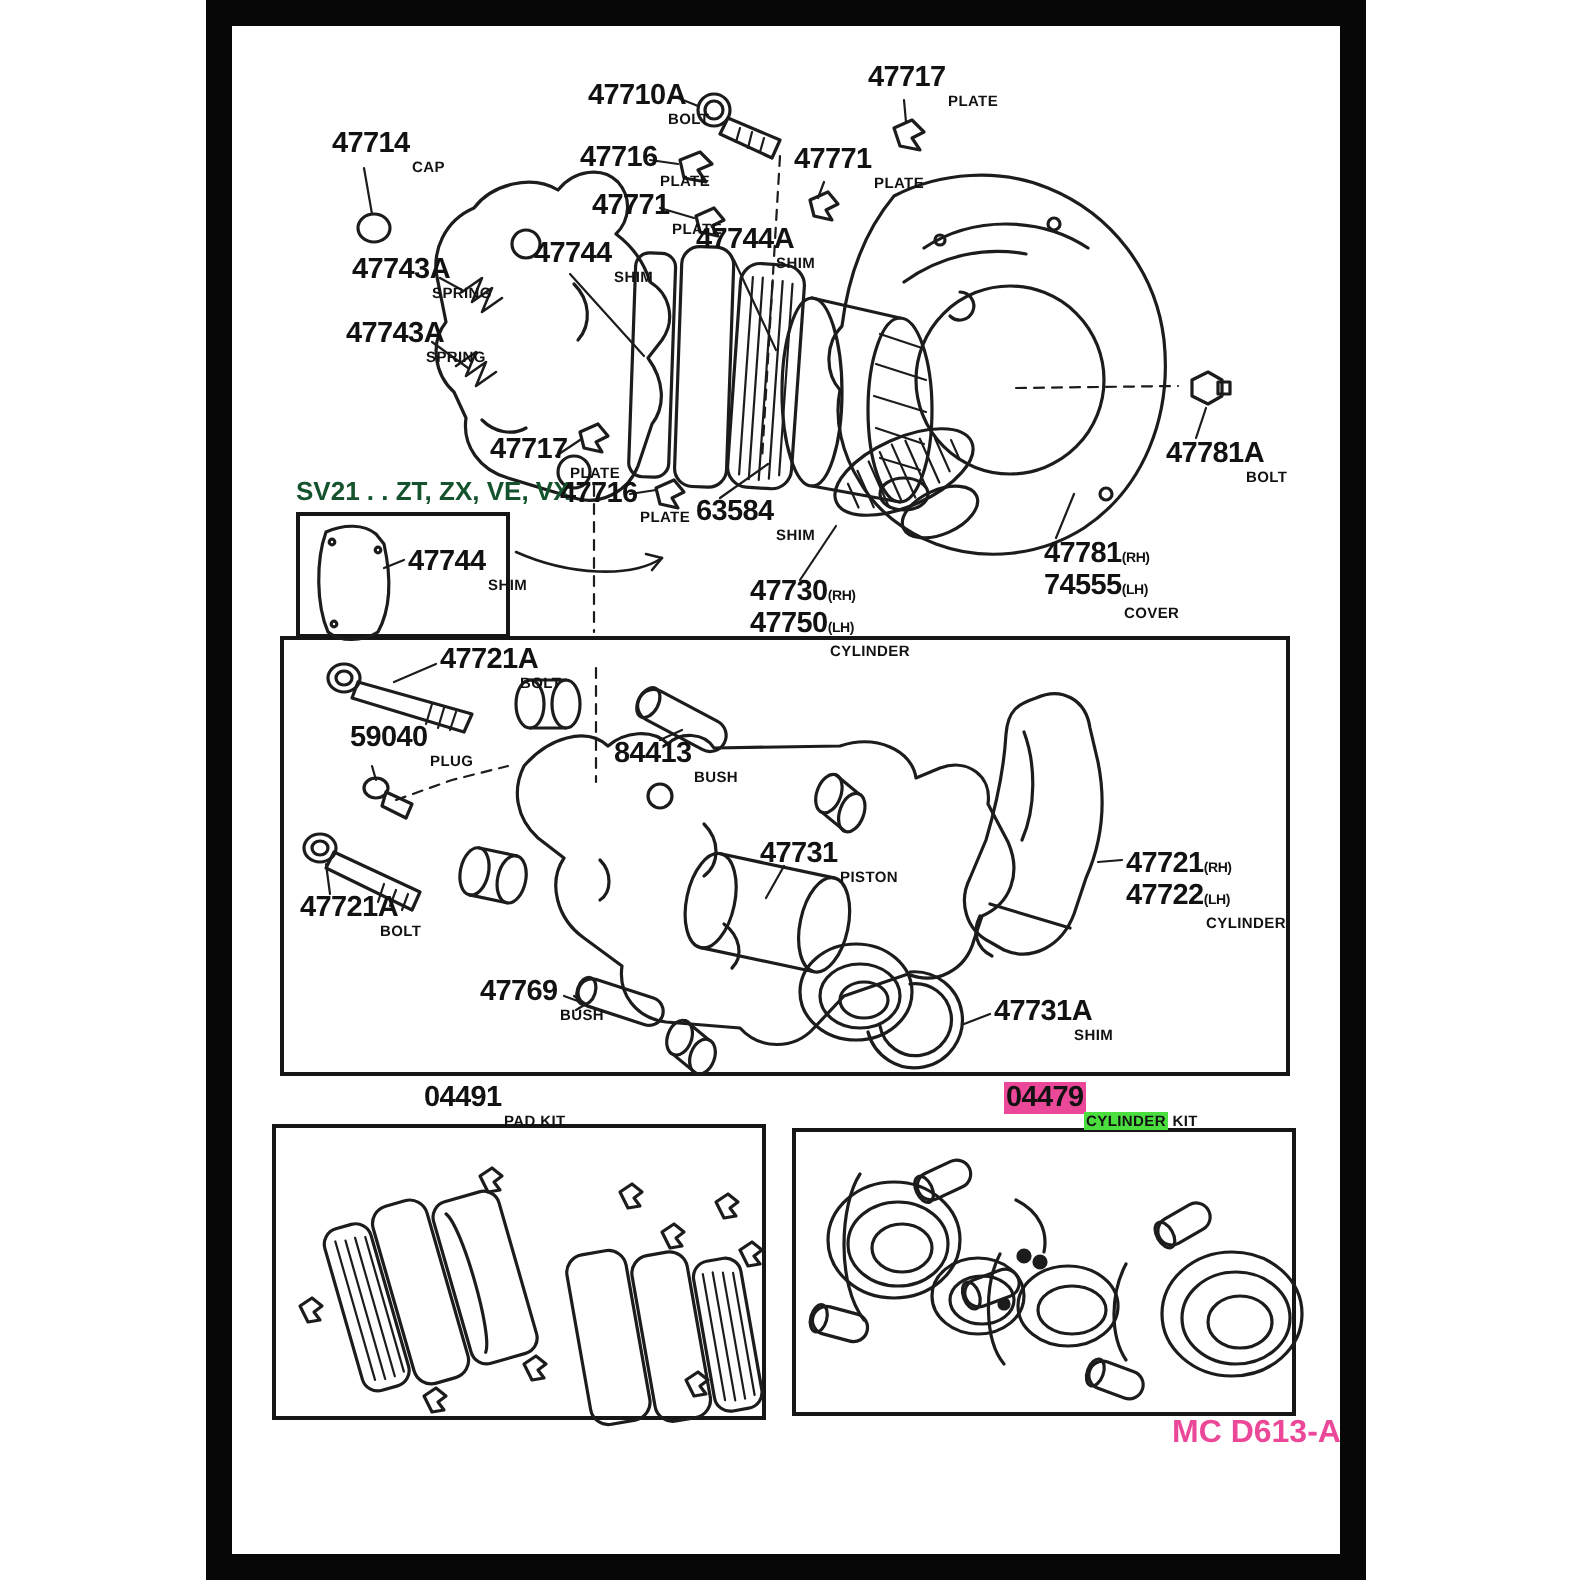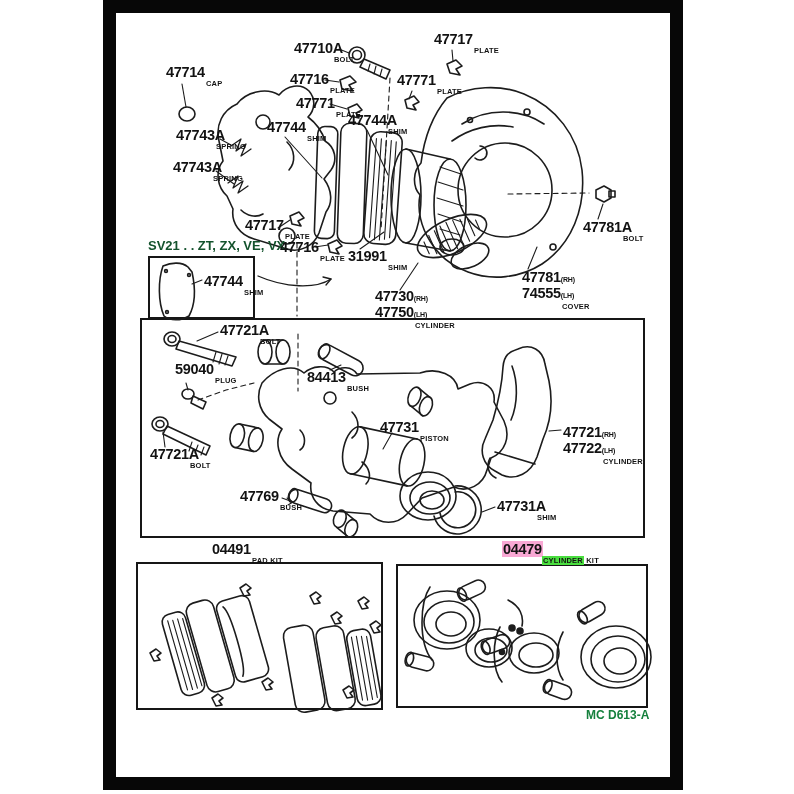--- a/index.html
+++ b/index.html
@@ -6,21 +6,21 @@
   body{width:794px;height:794px;position:relative;font-family:"Liberation Sans",sans-serif;}
   #stage{position:absolute;left:0;top:0;width:794px;height:794px;overflow:hidden;background:#ffffff;}
   .frame{position:absolute;left:103px;top:0px;width:580px;height:790px;border:13px solid #070707;box-sizing:border-box;background:#ffffff;}
   .ibox{position:absolute;border:2px solid #161616;box-sizing:border-box;background:transparent;}
   #art{position:absolute;left:0;top:0;z-index:2;}
   .pl{position:absolute;z-index:4;color:#121212;white-space:nowrap;line-height:1;}
   .pl .num{font-size:14.5px;font-weight:700;letter-spacing:-0.3px;line-height:12.5px;}
   .pl .nam{font-size:7.5px;font-weight:700;letter-spacing:0.2px;margin-top:1px;padding-left:40px;}
   .pl .sfx{font-size:7px;font-weight:700;letter-spacing:-0.2px;}
   .note{position:absolute;z-index:4;font-size:13px;font-weight:700;letter-spacing:0px;color:#14532d;white-space:nowrap;}
-  .code{position:absolute;z-index:4;font-size:12px;font-weight:700;color:#15803d;white-space:nowrap;}
+  .code{position:absolute;z-index:4;font-size:16px;font-weight:700;color:#ec4899;white-space:nowrap;}
   .hl{padding:0 1px;}
 </style>
 </head>
 <body>
 
 <div id="stage">
 
   <div class="frame"></div>
 
   <div class="ibox" style="left:148px;top:256px;width:107px;height:63px;"></div>
@@ -319,21 +319,21 @@
   </div>
 
   <div class="note" style="left:148px;top:238px">SV21 . . ZT, ZX, VE, VX</div>
 
   <div class="pl" style="left:280px;top:241px">
     <div class="num">47716</div>
     <div class="nam">PLATE</div>
   </div>
 
   <div class="pl" style="left:348px;top:250px">
-    <div class="num">31991</div>
+    <div class="num">63584</div>
     <div class="nam">SHIM</div>
   </div>
 
   <div class="pl" style="left:204px;top:275px">
     <div class="num">47744</div>
     <div class="nam">SHIM</div>
   </div>
 
   <div class="pl" style="left:583px;top:221px">
     <div class="num">47781A</div>
@@ -392,19 +392,19 @@
     <div class="num">47731A</div>
     <div class="nam">SHIM</div>
   </div>
 
   <div class="pl" style="left:212px;top:543px">
     <div class="num">04491</div>
     <div class="nam">PAD KIT</div>
   </div>
 
   <div class="pl" style="left:502px;top:543px">
-    <div class="num"><span class="hl" style="background: #f9a8d4;">04479</span></div>
+    <div class="num"><span class="hl" style="background: #ec4899;">04479</span></div>
     <div class="nam"><span class="hl" style="background: rgb(74, 222, 63);">CYLINDER</span> <span>KIT</span></div>
   </div>
 
   <div class="code" style="left:586px;top:708px">MC D613-A</div>
 
 </div>
 
 </body></html>

